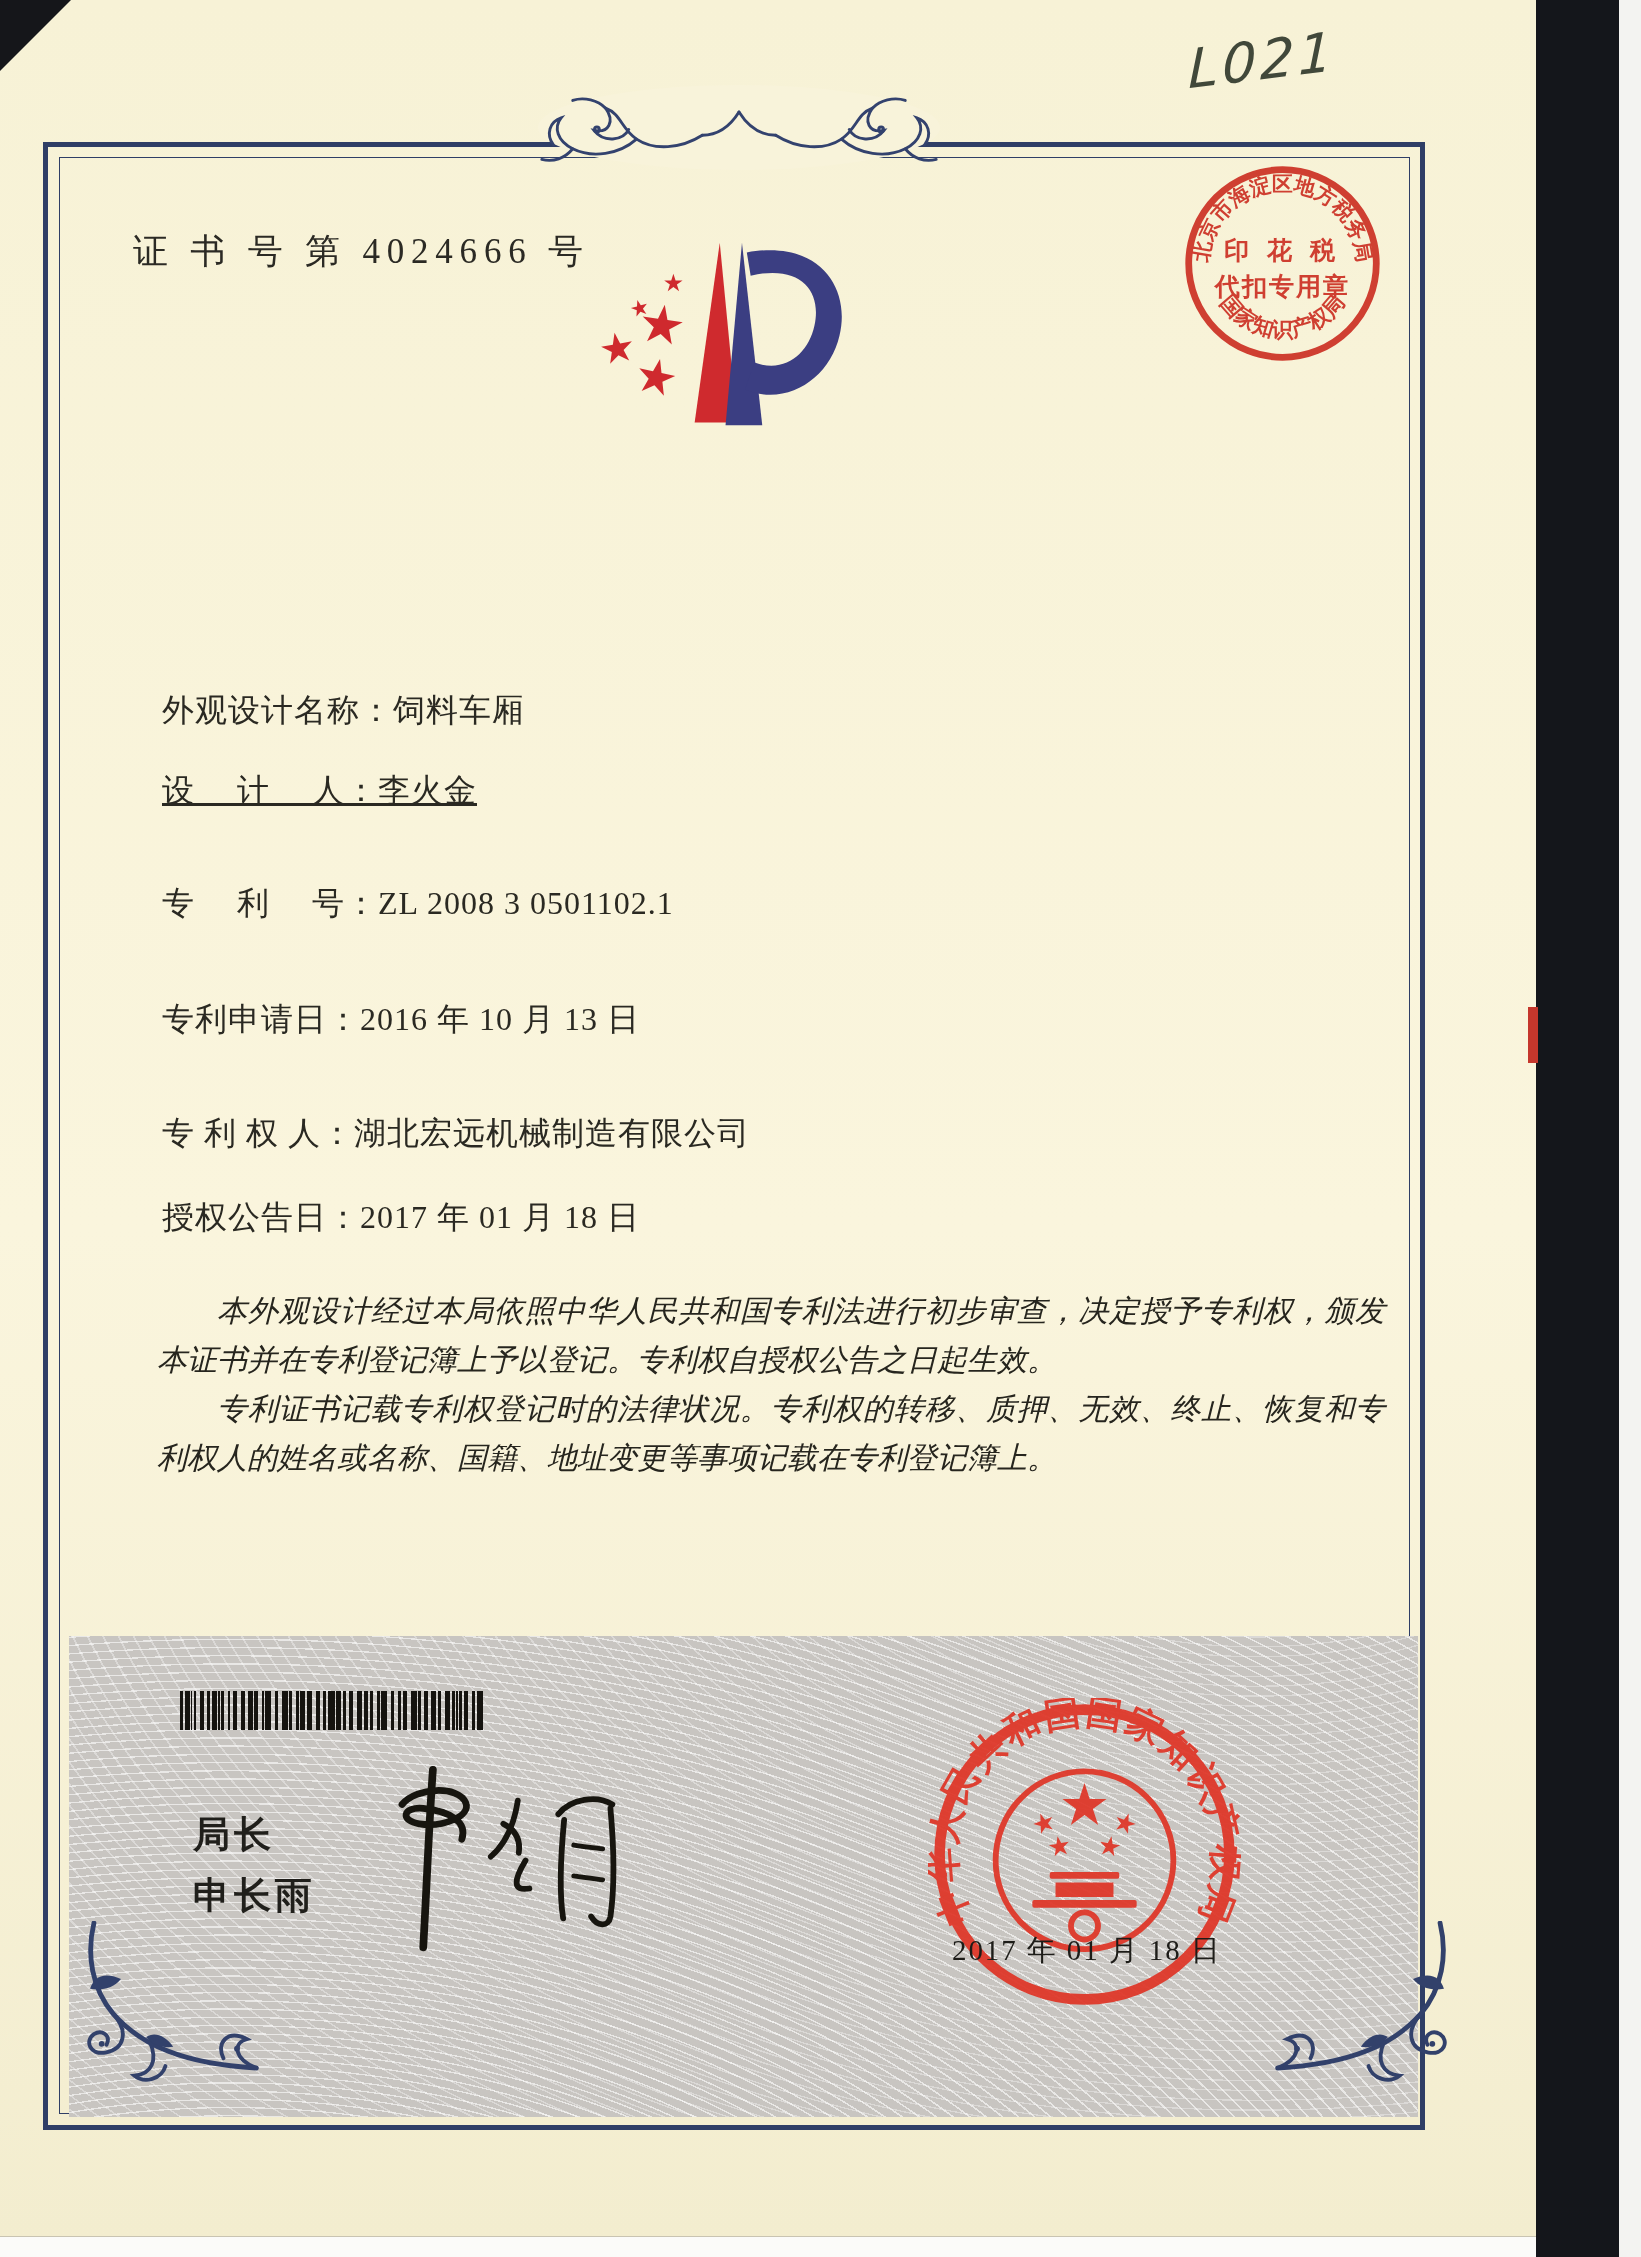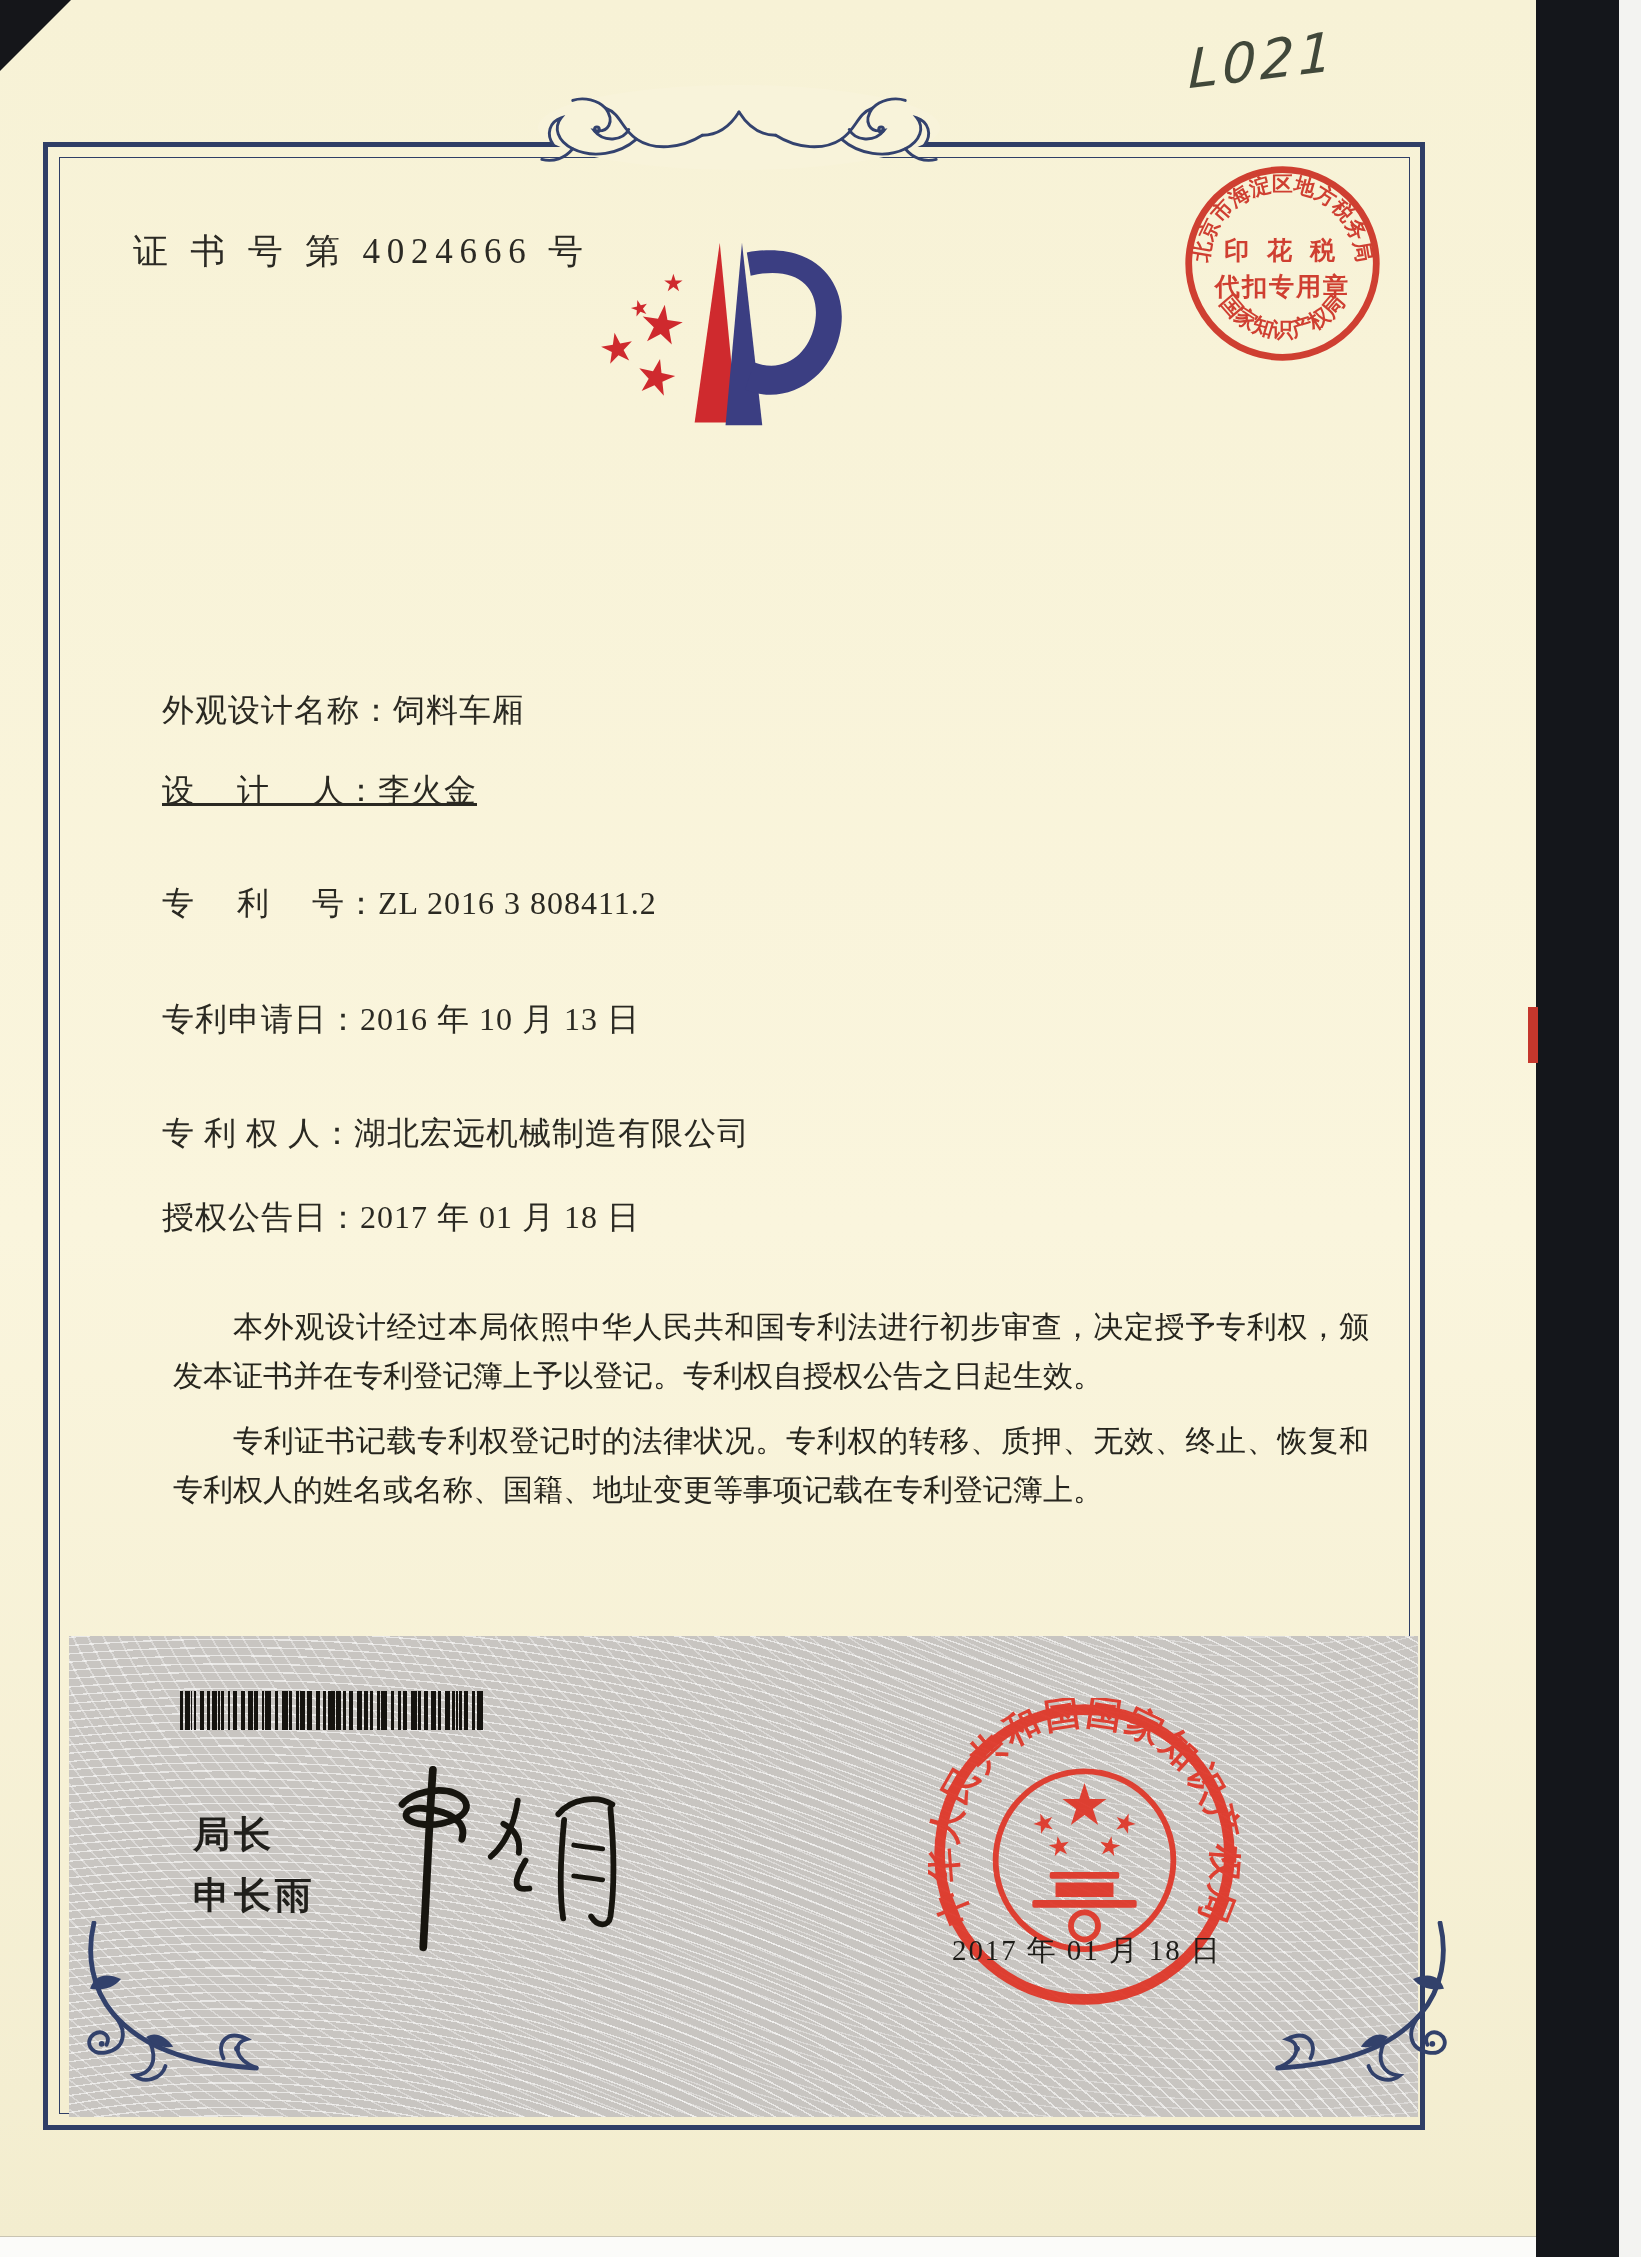--- a/index.html
+++ b/index.html
@@ -35,21 +35,21 @@
   .title{left:43px;top:433px;width:1384px;text-align:center;
     font-size:77px;font-weight:700;letter-spacing:13.5px;color:#15140f;}
 
   
   .field{left:162px;font-size:32px;color:#2a2922;letter-spacing:1px;white-space:nowrap;}
   .f0{top:649px;margin-top:40px;} .f1{top:769px;text-decoration:underline;} .f2{top:882px;} .f3{top:998px;} .f4{top:1112px;} .f5{top:1196px;}
 
   
   .body-text{left:157px;top:1286px;width:1228px;font-size:30px;line-height:49px;
     text-align:justify;color:#26251e;}
-  .body-text p{margin:16px;text-indent:2em;}
+  .body-text p{margin:0;text-indent:2em;font-style:italic;}
 
   
   .band{left:69px;top:1636px;width:1349px;height:481px;overflow:visible;
     background-color:#c8c5c1;
     background-image:
       repeating-radial-gradient(ellipse 2221px 1448px at 12% 185%, rgba(255,255,255,0) 0 10.6px, rgba(255,255,255,.60) 10.6px 12.6px),
       repeating-radial-gradient(ellipse 2414px 1641px at 88% -55%, rgba(255,255,255,0) 0 12.6px, rgba(255,255,255,.35) 12.6px 14.5px);}
   .barcode{left:111px;top:55px;width:303px;height:39px;
     background:
       repeating-linear-gradient(90deg,#15130f 0 2.9px,transparent 2.9px 6.8px),
@@ -135,21 +135,21 @@
     </g>
     <polygon points="130,6 104,192 148,192" fill="#cf2a2e"></polygon>
     <polygon points="153,6 136,195 174,195" fill="#3b3e82"></polygon>
     <path d="M158,16 C232,2 266,52 254,102 C244,146 200,176 156,158 L166,130 C198,142 222,120 228,92 C236,56 214,28 162,40 Z" fill="#3b3e82"></path>
   </svg>
 
 
   <div>
     <div class="abs field f0"><span>外观设计名称：</span><span>饲料车厢</span></div>
     <div class="abs field f1"><span>设　 计　 人：</span><span>李火金</span></div>
-    <div class="abs field f2"><span>专　 利　 号：</span><span>ZL 2016 3 808411.2</span></div>
+    <div class="abs field f2"><span>专　 利　 号：</span><span>ZL 2008 3 0501102.1</span></div>
     <div class="abs field f3"><span>专利申请日：</span><span>2016 年 10 月 13 日</span></div>
     <div class="abs field f4"><span>专 利 权 人：</span><span>湖北宏远机械制造有限公司</span></div>
     <div class="abs field f5"><span>授权公告日：</span><span>2017 年 01 月 18 日</span></div>
   </div>
 
   <div class="abs body-text">
     <p>本外观设计经过本局依照中华人民共和国专利法进行初步审查，决定授予专利权，颁发本证书并在专利登记簿上予以登记。专利权自授权公告之日起生效。</p>
     <p>专利证书记载专利权登记时的法律状况。专利权的转移、质押、无效、终止、恢复和专利权人的姓名或名称、国籍、地址变更等事项记载在专利登记簿上。</p>
   </div>
 

